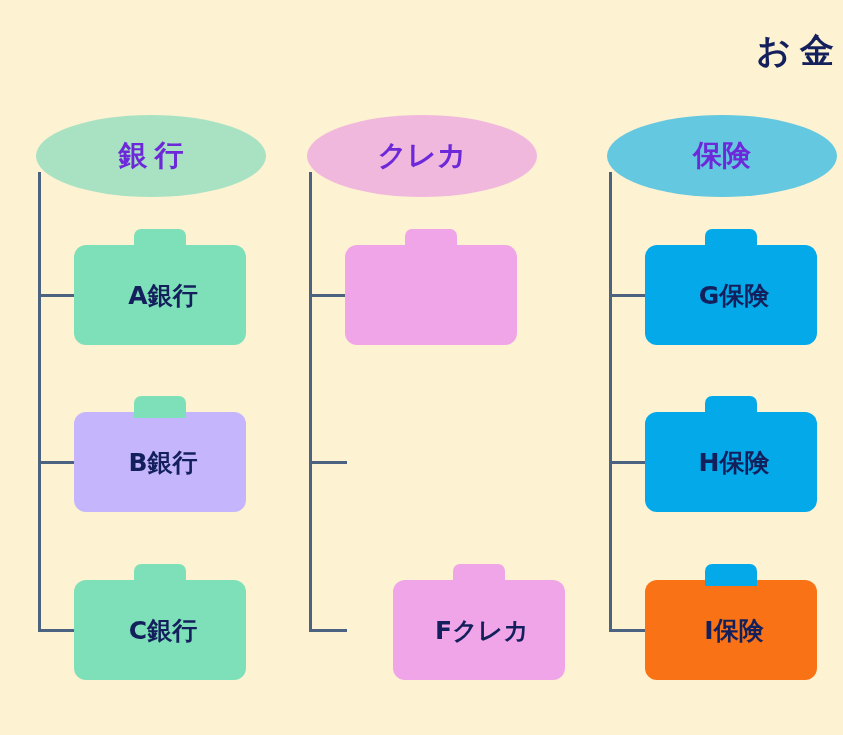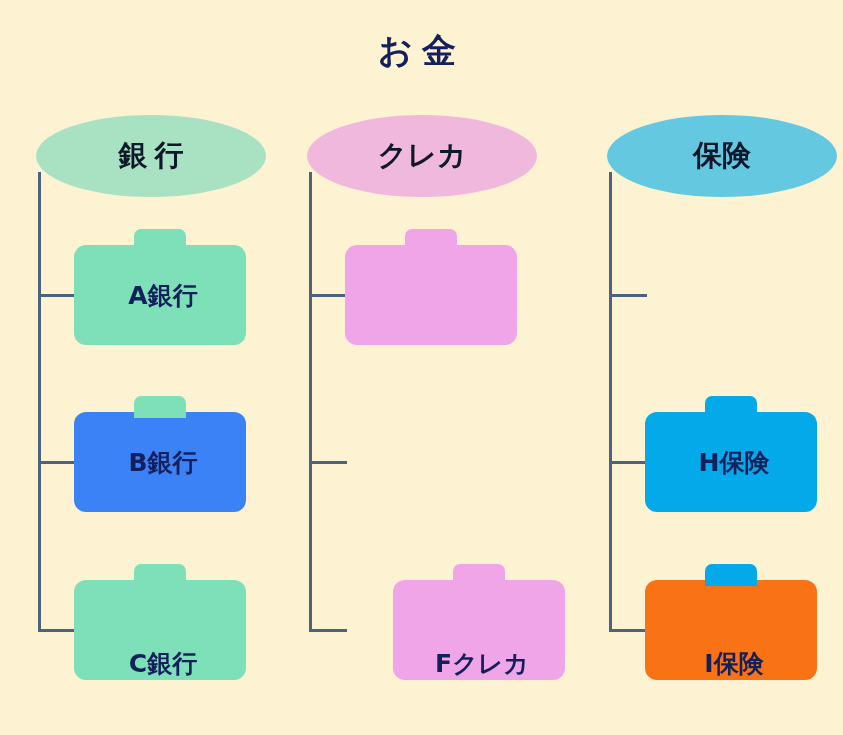--- a/index.html
+++ b/index.html
@@ -20,21 +20,21 @@
     width: 843px;
     height: 735px;
   }
 
   
   .title {
     position: absolute;
     left: 0;
     top: 28px;
     width: 843px;
-    text-align: center;
+    text-align: right;
     font-size: 34px;
     font-weight: 700;
     letter-spacing: 9px;
     color: #13205c;
     line-height: 44px;
     white-space: nowrap;
   }
 
   
   .column {
@@ -51,21 +51,21 @@
   .ellipse {
     position: absolute;
     left: 36px;
     top: 115px;
     width: 230px;
     height: 82px;
     border-radius: 50%;
     display: flex;
     align-items: center;
     justify-content: center;
-    color: #0f172a;
+    color: #6d28d9;
     font-size: 29px;
     font-weight: 700;
     white-space: nowrap;
   }
   .ellipse.sp { letter-spacing: 7px; text-indent: 7px; }
 
   
   .trunk {
     position: absolute;
     left: 38px;
@@ -105,21 +105,21 @@
     top: -16px;
     width: 52px;
     height: 22px;
     border-radius: 7px 7px 0 0;
     background: inherit;
   }
 
   
   .row-0 { top: 245px; }
   .row-1 { top: 412px; }
-  .row-2 { top: 580px; align-items: flex-end; }
+  .row-2 { top: 580px; }
 
   
   .brow-0 { top: 294px; }
   .brow-1 { top: 461px; }
   .brow-2 { top: 629px; }
 </style>
 </head>
 <body>
 
 <div id="canvas">
@@ -133,21 +133,21 @@
     <div class="branch brow-2"></div>
 
     <div class="ellipse sp" style="background:#a8e2c3;">
       <span>銀行</span>
     </div>
 
     <div class="node row-0" style="background:#7ee0b8;">
       <span class="tab" style="background:#7ee0b8;"></span>
       <span>A銀行</span>
     </div>
-    <div class="node row-1" style="background:#3b82f6;">
+    <div class="node row-1" style="background:#c4b5fd;">
       <span class="tab" style="background:#7ee0b8;"></span>
       <span>B銀行</span>
     </div>
     <div class="node row-2" style="background:#7ee0b8;">
       <span class="tab" style="background:#7ee0b8;"></span>
       <span>C銀行</span>
     </div>
   </div>
 
   <div class="column col-1">
@@ -172,20 +172,24 @@
   <div class="column col-2">
     <div class="trunk" style="height:460px;"></div>
     <div class="branch brow-0"></div>
     <div class="branch brow-1"></div>
     <div class="branch brow-2"></div>
 
     <div class="ellipse" style="background:#64c8e0;">
       <span>保険</span>
     </div>
 
+    <div class="node row-0" style="background:#03a9e8;">
+      <span class="tab" style="background:#03a9e8;"></span>
+      <span>G保険</span>
+    </div>
     <div class="node row-1" style="background:#03a9e8;">
       <span class="tab" style="background:#03a9e8;"></span>
       <span>H保険</span>
     </div>
     <div class="node row-2" style="background:#f97316;">
       <span class="tab" style="background:#03a9e8;"></span>
       <span>I保険</span>
     </div>
   </div>
 

